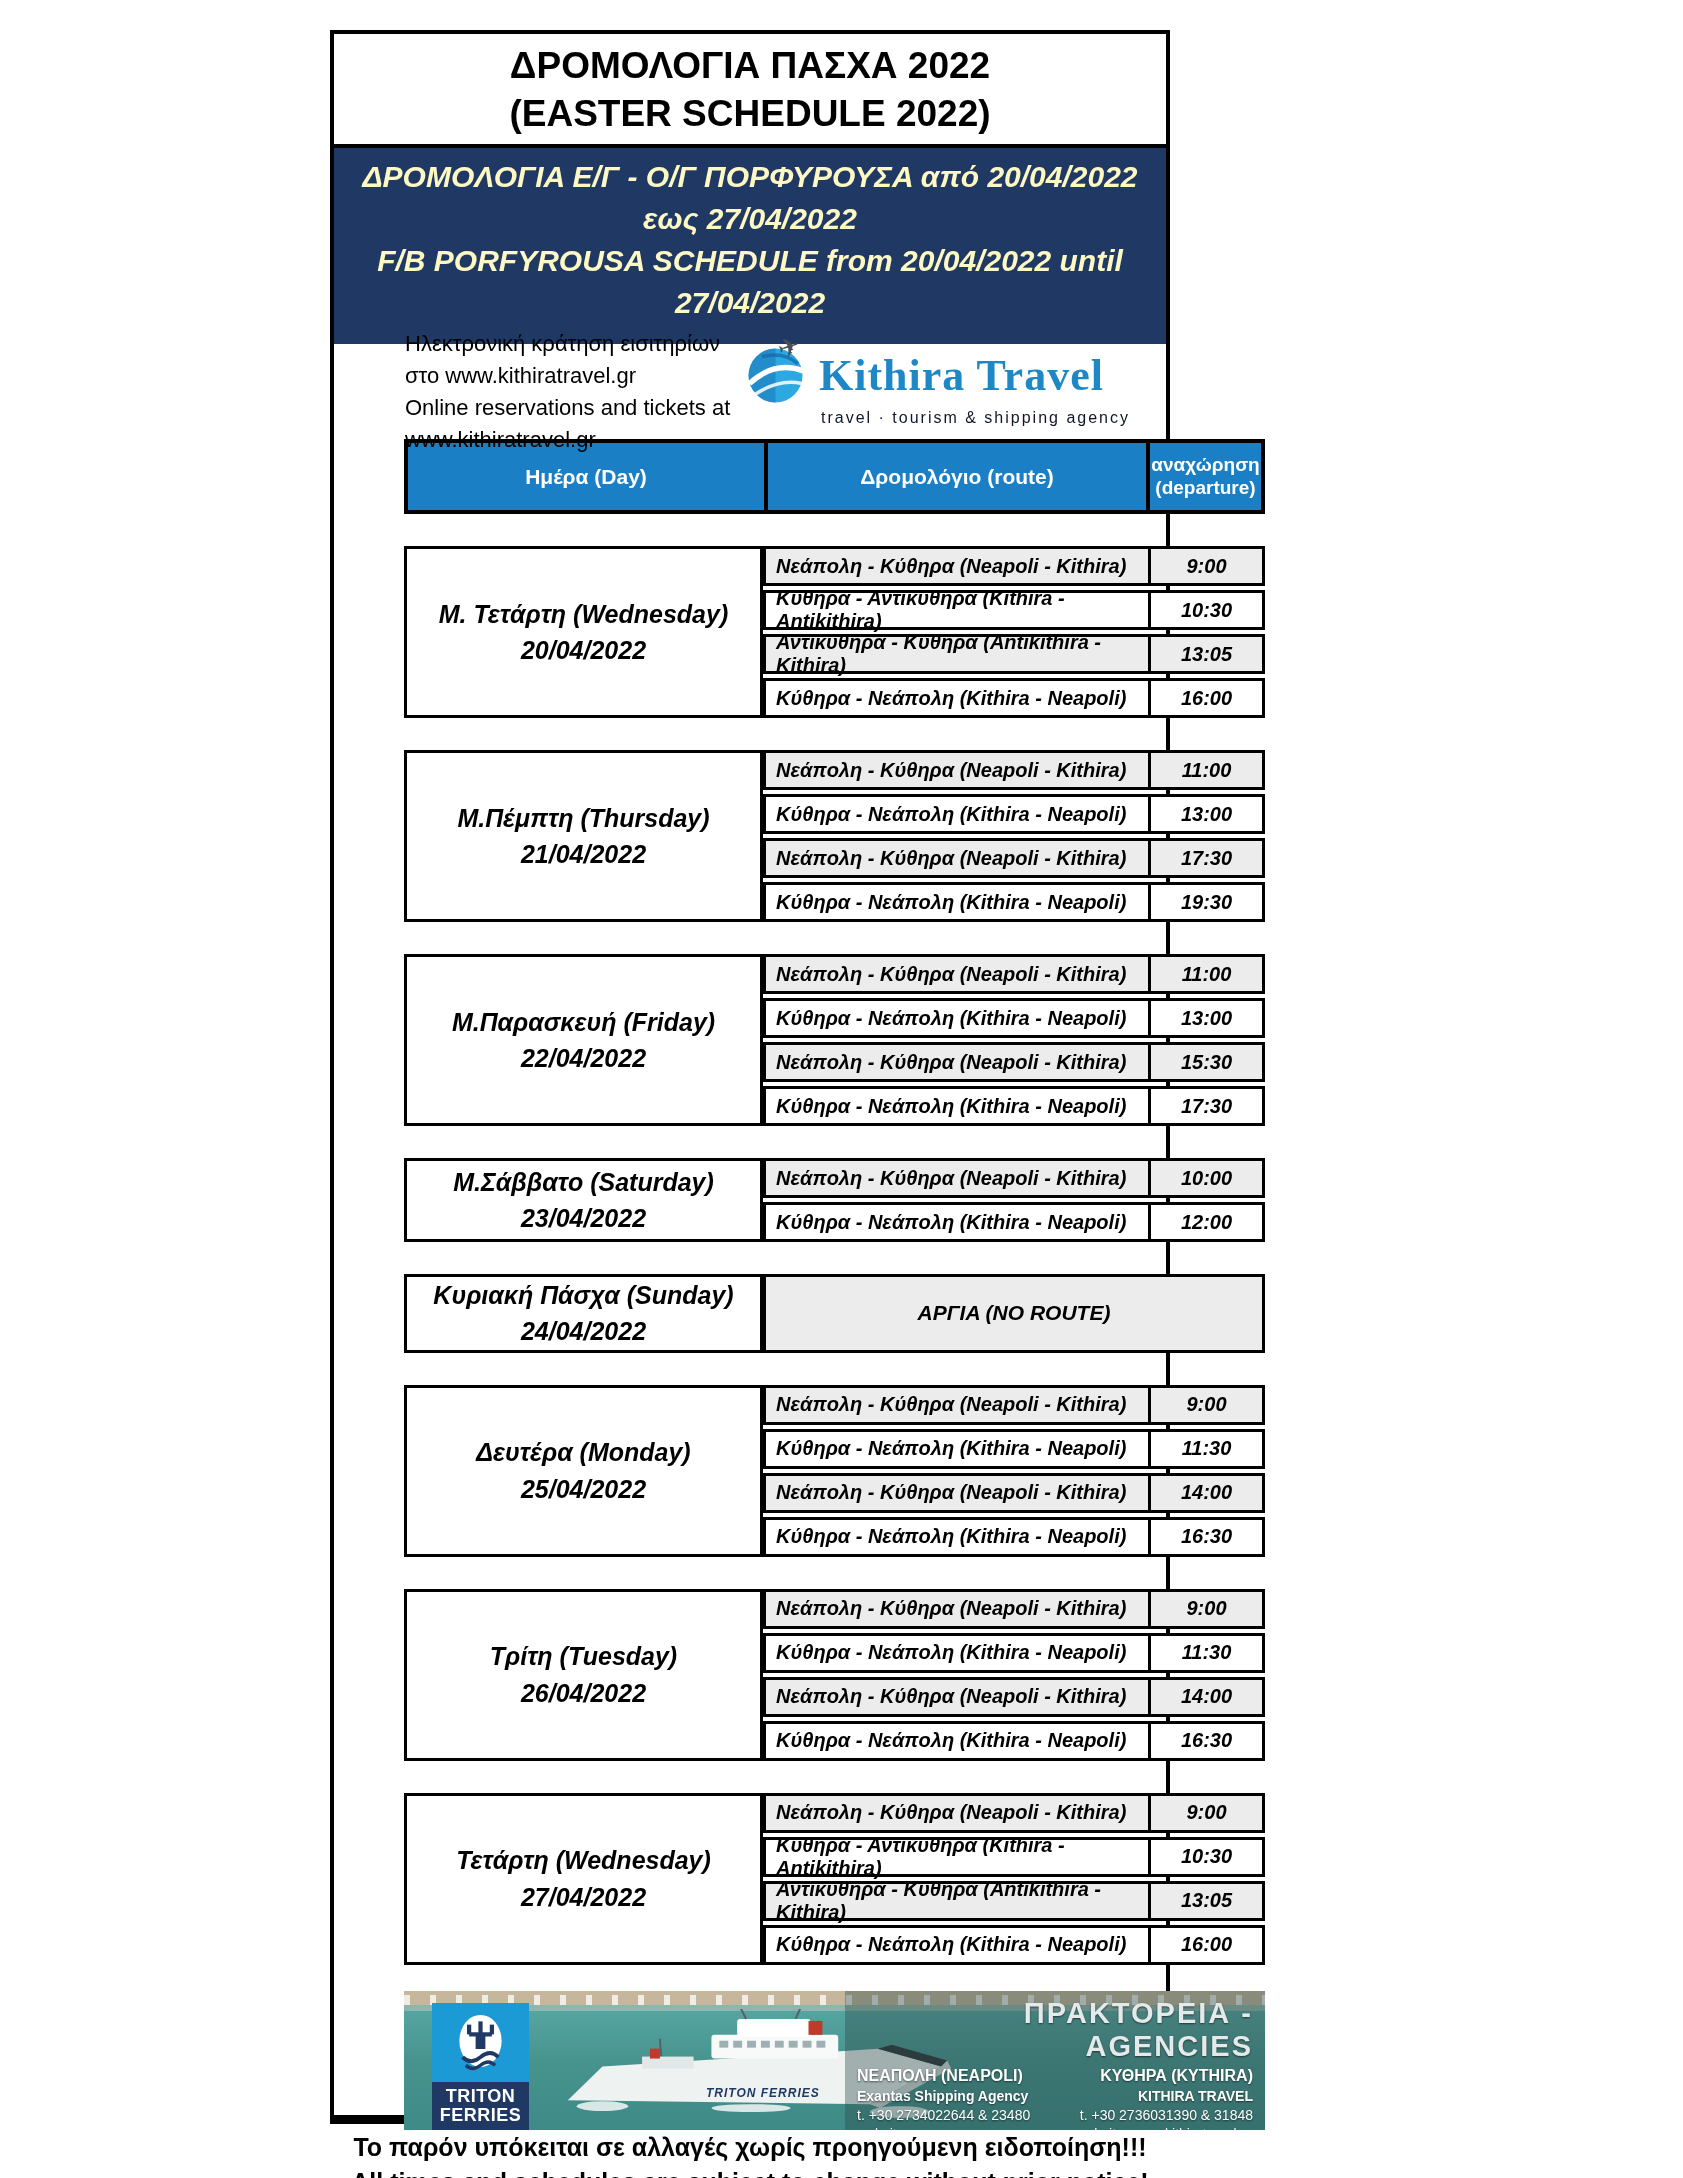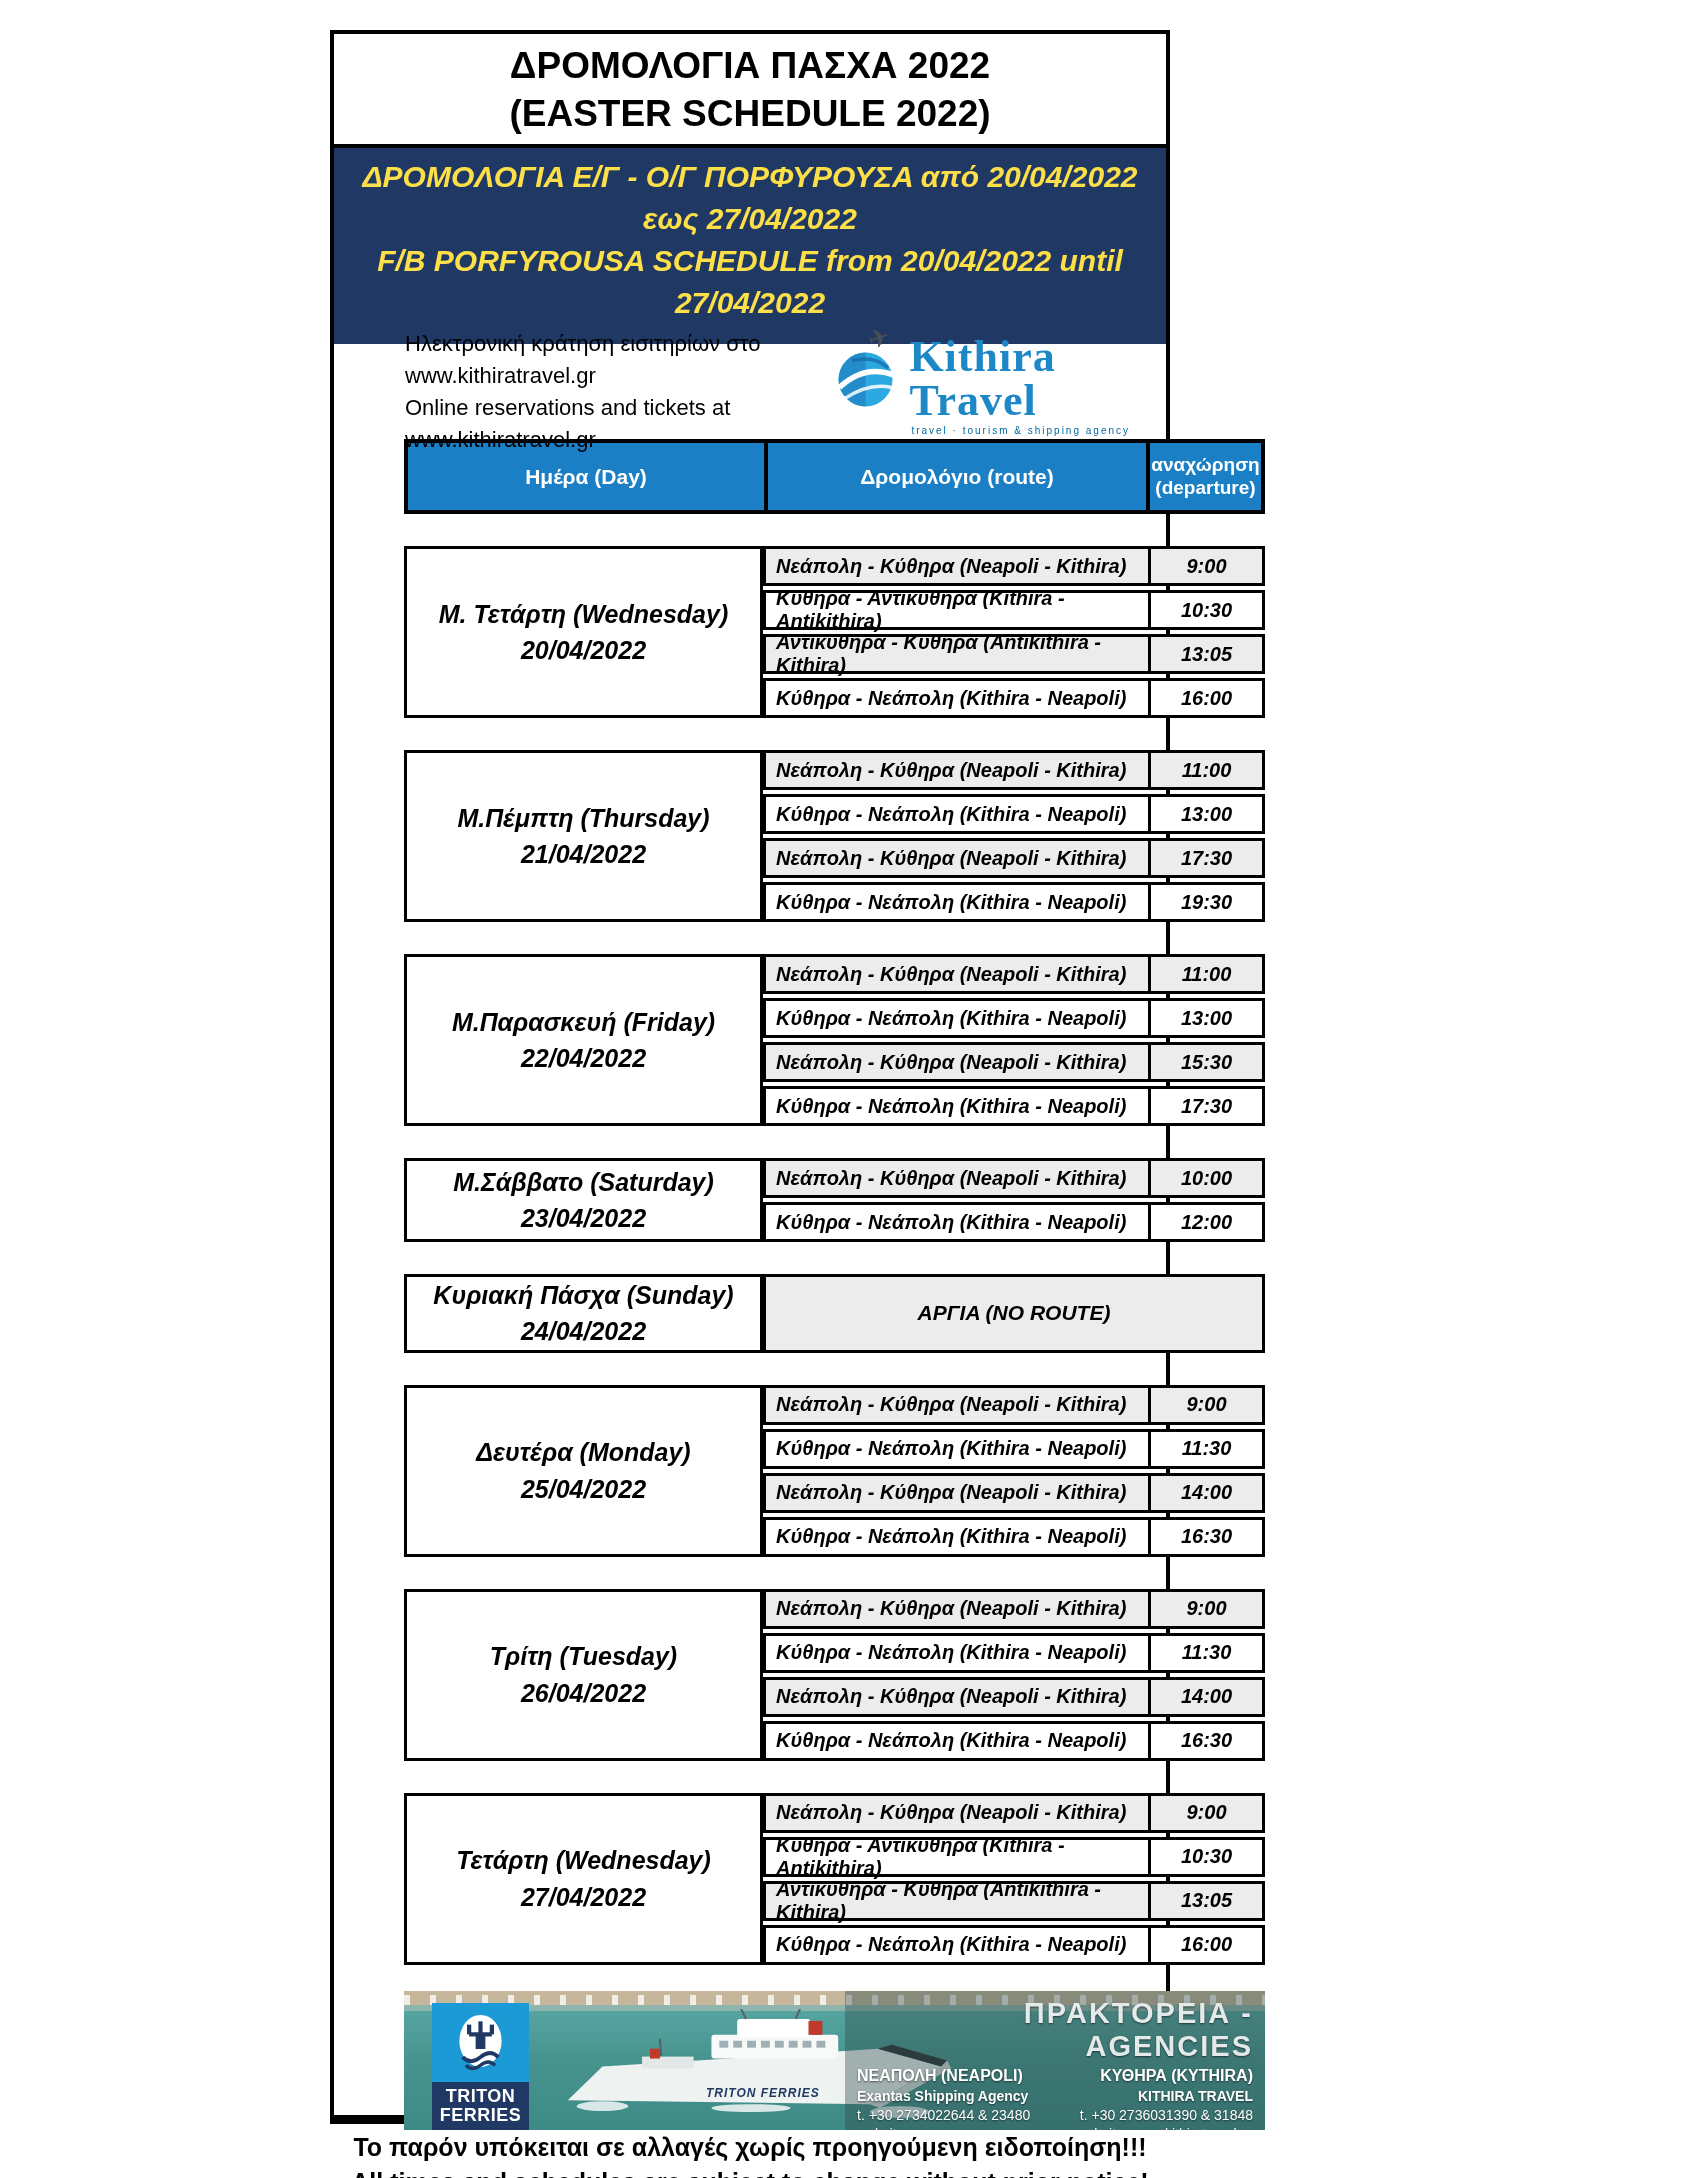--- a/index.html
+++ b/index.html
@@ -12,36 +12,36 @@
   .frame {
     position:absolute; left:330px; top:30px; width:840px; height:2094px;
     box-sizing:border-box; background:#fff;
     border:4px solid #000; border-bottom-width:9px;
   }
   
   .title-block { border-bottom:4px solid #000; text-align:center; padding:8px 0 6px; }
   .title-line { font-size:37px; font-weight:bold; line-height:1.3; }
   
   .navy-band {
-    background:#1F3864; color:#fde047; text-align:center;
+    background:#1F3864; color:#fef9c3; text-align:center;
     padding:8px 0 20px; font-weight:bold; font-style:italic;
     font-size:30px; line-height:1.4;
   }
   
   .res-logo-row { display:flex; align-items:center; height:95px; box-sizing:border-box; }
   .res-text { margin-left:71px; font-size:22px; line-height:1.45; }
   .logo { margin-left:auto; margin-right:36px; position:relative; padding-top:4px; }
   .logo-main { display:flex; align-items:center; }
   .globe { width:63px; height:63px; flex:0 0 auto; }
   .logo-name {
     font-family:"Liberation Serif", serif; font-weight:bold;
     font-size:44px; color:#1E88C7; margin-left:12px; letter-spacing:1px; line-height:1;
   }
   .logo-tagline {
-    font-size:10px; color:#0369a1; letter-spacing:2px; margin:2px 0 16px 77px; white-space:nowrap;
+    font-size:16px; color:#0f172a; letter-spacing:2px; margin:2px 0 16px 77px; white-space:nowrap;
   }
   .plane { position:absolute; left:34px; top:-8px; font-size:26px; color:#4a4f55;
     transform:rotate(-18deg); }
   
   .sched { margin-left:70px; width:861px; }
   .sched-header {
     display:flex; box-sizing:border-box; border:4px solid #000; height:75px;
     background:#1B7FC5; color:#fff; font-weight:bold; text-align:center;
   }
   .hdr-cell { display:flex; align-items:center; justify-content:center; }

